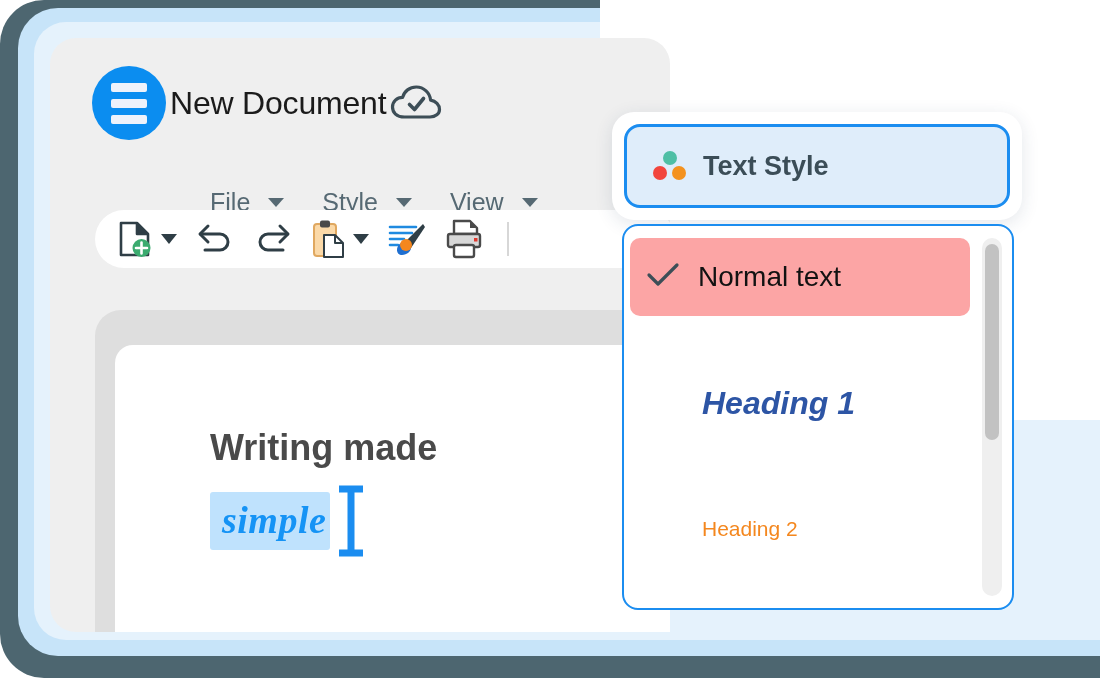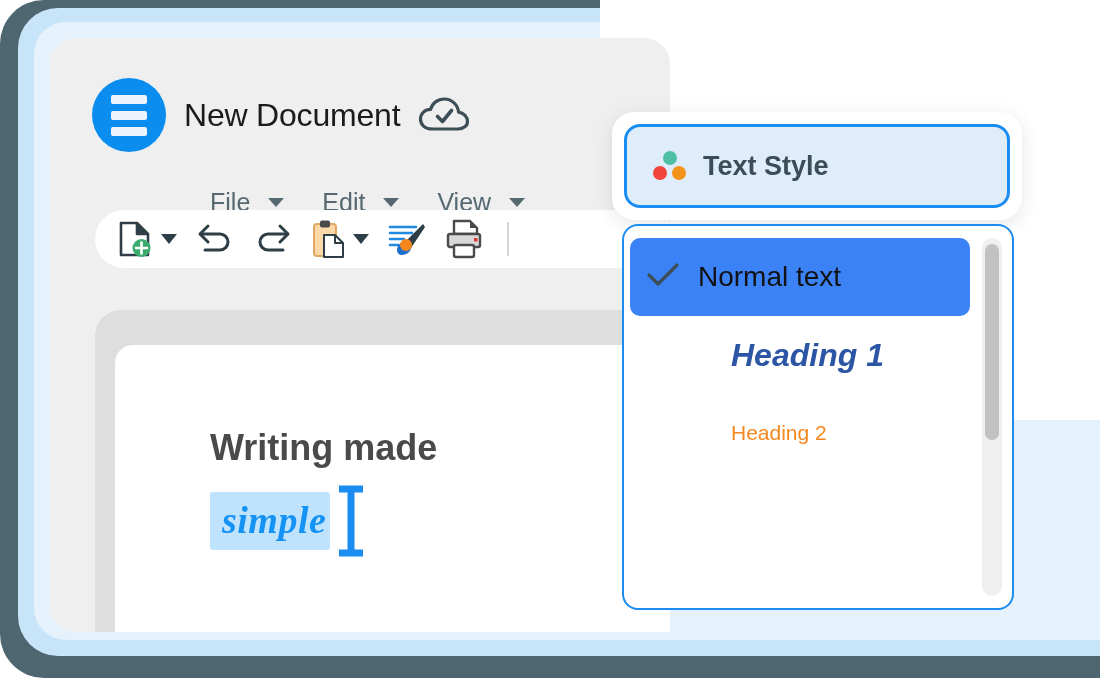--- a/index.html
+++ b/index.html
@@ -54,24 +54,24 @@
     width: 620px;
     height: 594px;
     background: #efefef;
     border-radius: 26px;
   }
 
   
   .title-row {
     position: absolute;
     left: 42px;
-    top: 40px;
-    display: flex;
-    align-items: center;
-    gap: 18px;
+    top: 28px;
+    display: flex;
+    align-items: center;
+    gap: 4px;
   }
   .app-logo {
     width: 74px; height: 74px;
     border-radius: 50%;
     background: #0b8df0;
     display: flex;
     flex-direction: column;
     align-items: center;
     justify-content: center;
     gap: 7px;
@@ -262,25 +262,26 @@
     left: 0; top: 0;
     width: 352px;
     height: 100%;
     padding-top: 12px;
     box-sizing: border-box;
   }
   .dd-item {
     height: 78px;
     display: flex;
     align-items: center;
-    padding-left: 39px;
+    padding-left: 10px;
     cursor: pointer;
+    margin-top: 48px;
   }
   .dd-item.selected {
-    background: #3b82f6;
+    background: #fca5a5;
     border-radius: 10px;
     margin: 0 6px;
     padding-left: 16px;
   }
   .dd-check { width: 52px; flex: none; }
   .dd-normal {
     font-size: 28px;
     color: #121212;
   }
   .dd-h1 {
@@ -348,21 +349,21 @@
         <path d="M19.5 20.5 L24.5 25.5 L33.5 14.5" fill="none" stroke="#3d4e57" stroke-width="3.6" stroke-linecap="round" stroke-linejoin="round"></path>
       </svg>
     </div>
 
     <div class="menu-bar">
       <div class="menu-item">
         <span>File</span>
         <span class="caret-sm"></span>
       </div>
       <div class="menu-item">
-        <span>Edit</span>
+        <span>Style</span>
         <span class="caret-sm"></span>
       </div>
       <div class="menu-item">
         <span>View</span>
         <span class="caret-sm"></span>
       </div>
     </div>
 
     <div class="toolbar">
 

